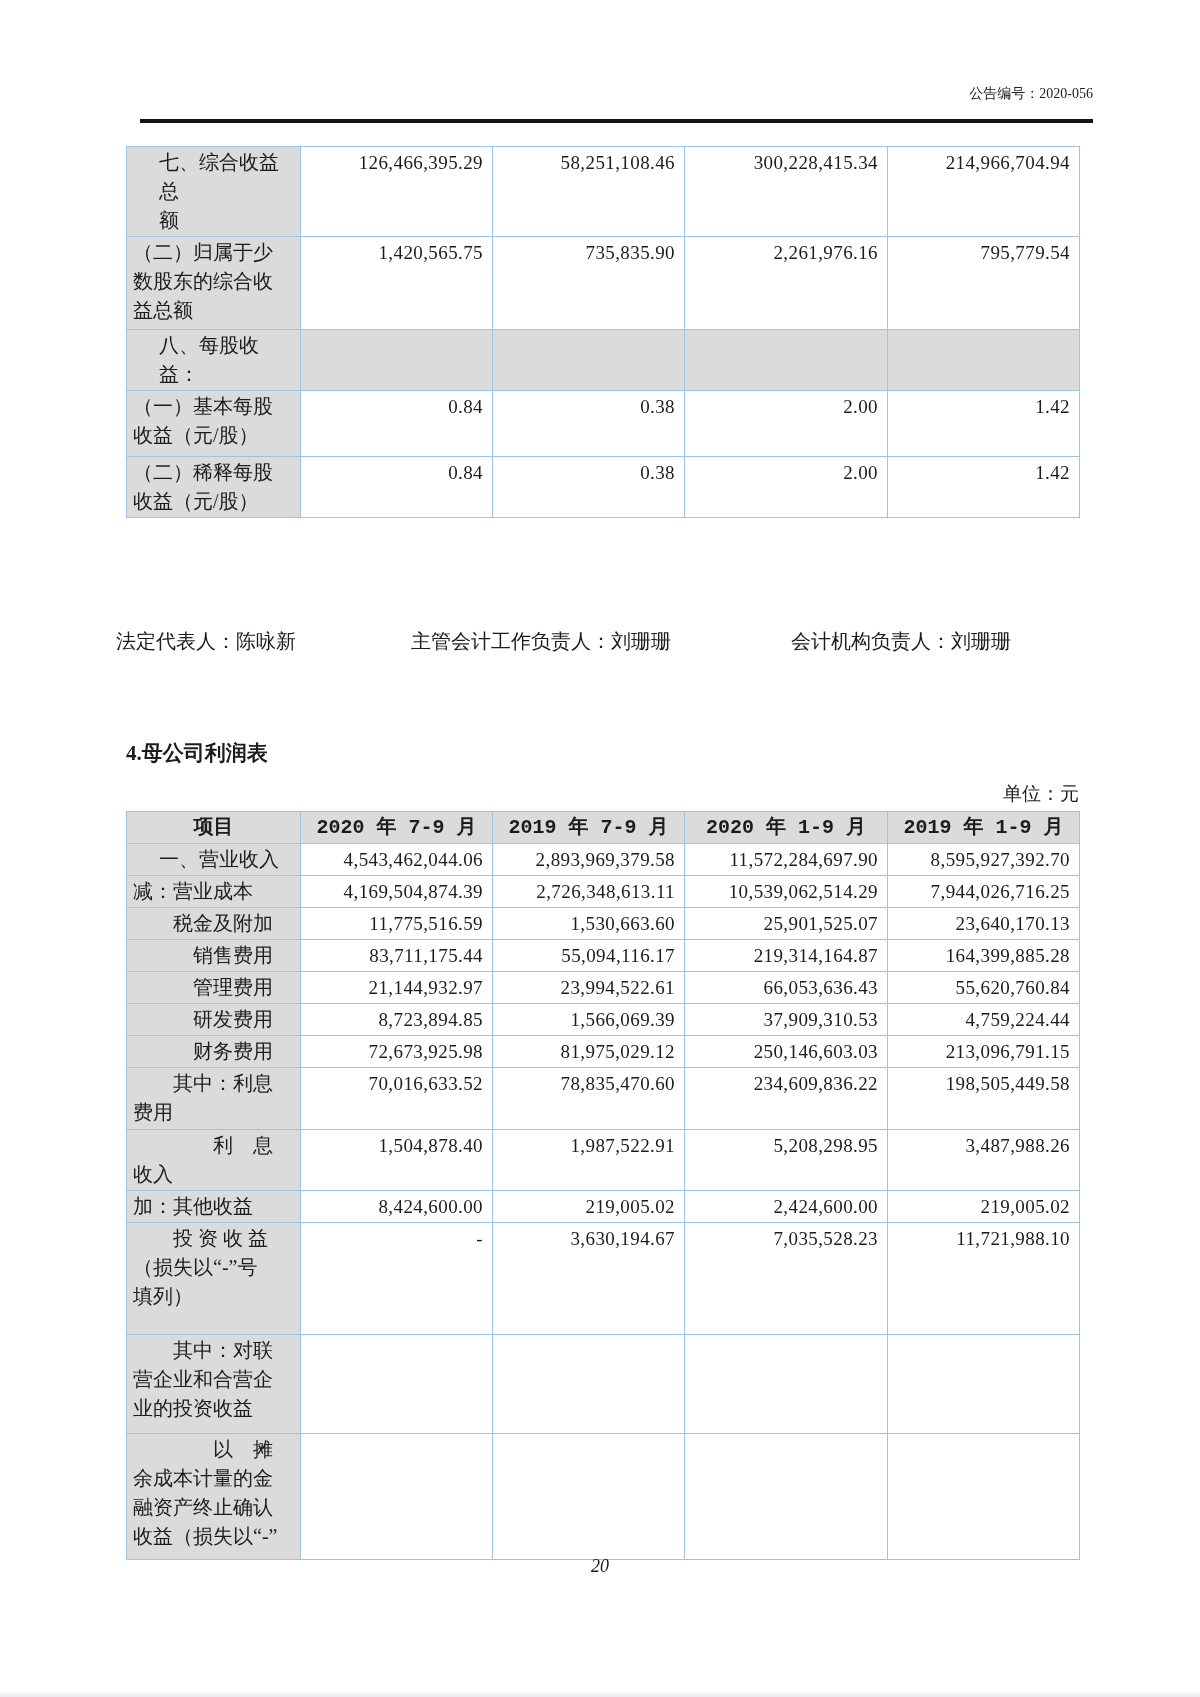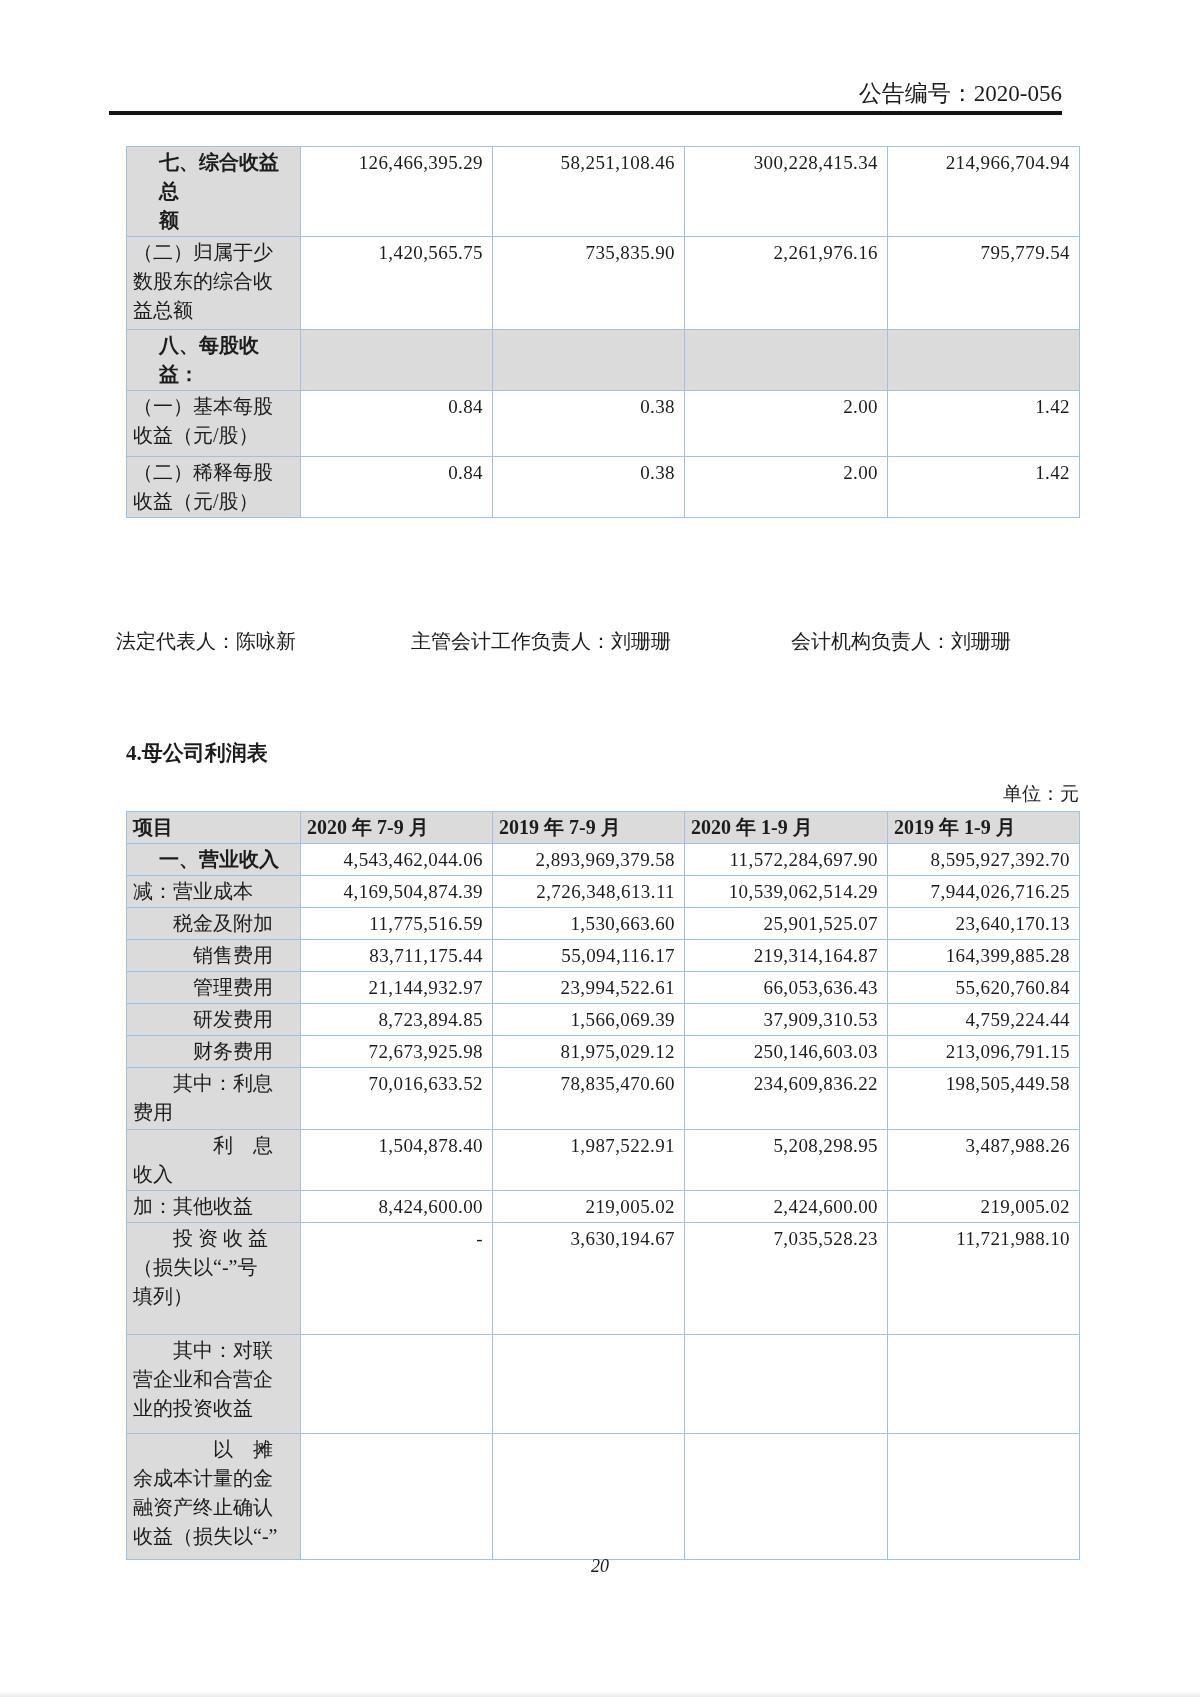--- a/index.html
+++ b/index.html
@@ -7,23 +7,23 @@
     --gray:#DBDBDB;
     --ink:#1c1c1c;
   }
   html,body{margin:0;padding:0;background:#ffffff;}
   .page{
     position:relative;width:1200px;height:1697px;background:#ffffff;
     font-family:"Liberation Serif","DejaVu Serif",serif;color:var(--ink);
     overflow:hidden;
   }
   .doc-header{
-    position:absolute;left:109px;top:82px;width:953px;
-    text-align:right;font-size:23px;line-height:24px;
-    padding-bottom:5px;border-bottom:4px solid #141414;
+    position:absolute;left:140px;top:82px;width:953px;
+    text-align:right;font-size:14px;line-height:24px;
+    padding-bottom:13px;border-bottom:4px solid #141414;
   }
   table.fin{
     position:absolute;left:126px;border-collapse:collapse;table-layout:fixed;
     width:953px;
   }
   #table1{top:146px;}
   #table2{top:811px;}
   td{
     border:1px solid var(--border);
     vertical-align:top;
@@ -38,23 +38,23 @@
   }
   td.value{
     text-align:right;
     padding-right:9px;
     font-size:19px;
     letter-spacing:0.4px;
   }
   tr.gray-row td{background:var(--gray);}
   td.hdr{
     background:var(--gray);
-    text-align:left;font-weight:bold;
-  }
-  .bold{font-weight:bold;padding-left:32px;}
+    text-align:center;font-weight:bold;font-family:Liberation Mono, monospace;
+  }
+  .bold{font-weight:normal;padding-left:32px;}
   .sig-line{
     position:absolute;left:116px;top:628px;width:953px;height:26px;
     font-size:20px;line-height:26px;
   }
   .sig-line span{position:absolute;white-space:nowrap;}
   .sig-left{left:0;}
   .sig-mid{left:295px;}
   .sig-right{left:675px;}
   .section-heading{
     position:absolute;left:126px;top:740px;

